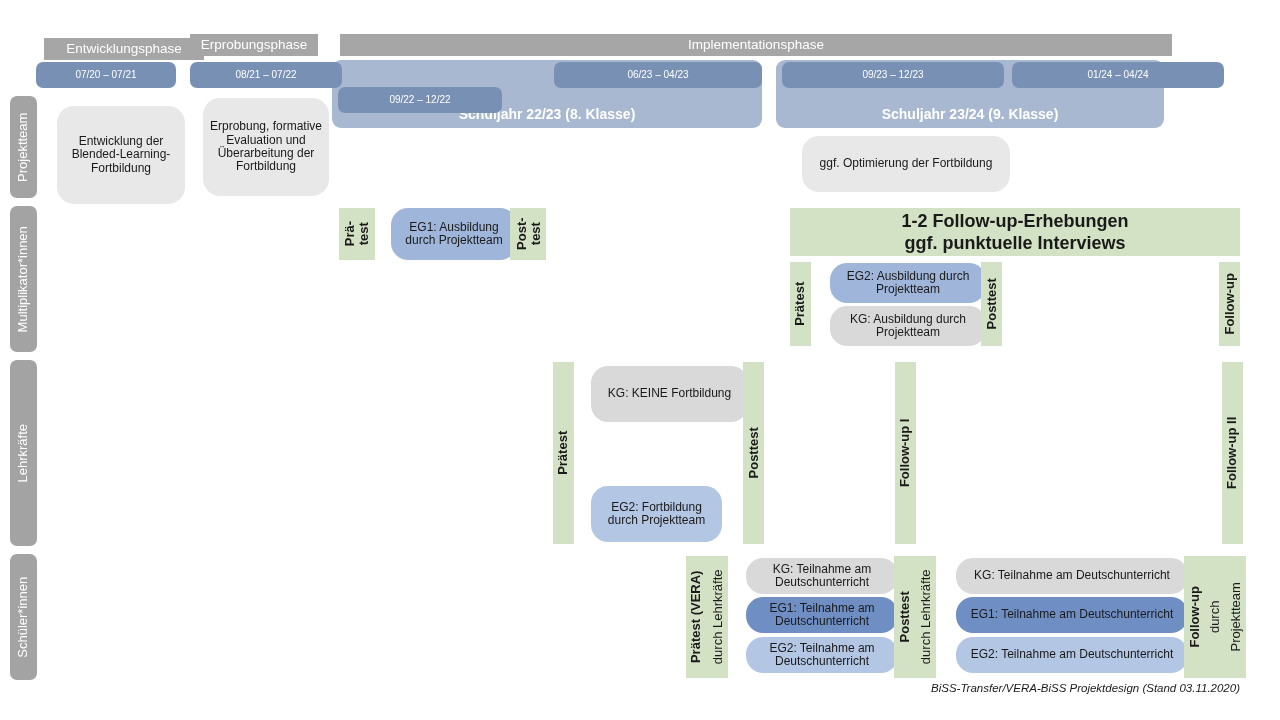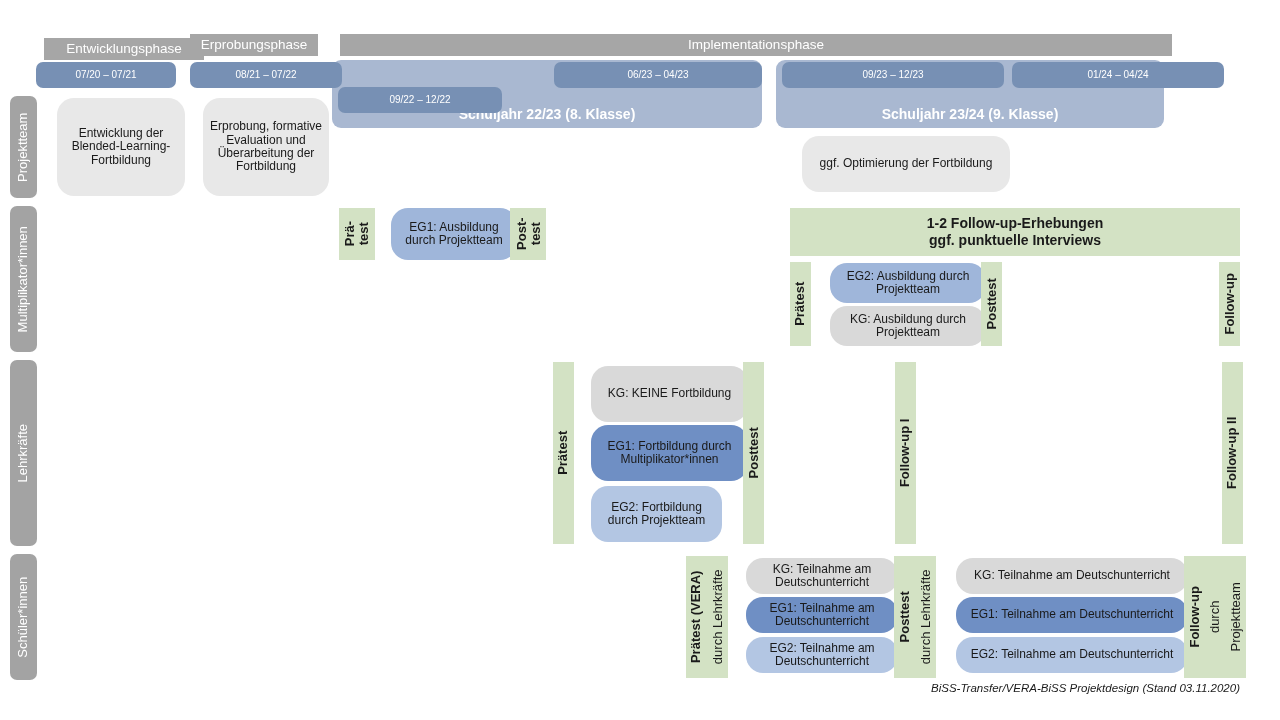--- a/index.html
+++ b/index.html
@@ -115,21 +115,21 @@
     align-items: center;
     justify-content: center;
     height: 100%;
     width: 50%;
   }
 
   
   .banner {
     background: #d3e2c4;
     color: #1a1a1a;
-    font-size: 14px;
+    font-size: 18px;
     font-weight: bold;
     line-height: 1.25;
   }
 
   
   .credit {
     font-size: 11.5px;
     font-style: italic;
     color: #1a1a1a;
     text-align: right;
@@ -165,21 +165,21 @@
   <div class="abs box rail" style="left:10px; top:206px; width:27px; height:146px;">
     <span class="vtext">Multiplikator*innen</span>
   </div>
   <div class="abs box rail" style="left:10px; top:360px; width:27px; height:186px;">
     <span class="vtext">Lehrkräfte</span>
   </div>
   <div class="abs box rail" style="left:10px; top:554px; width:27px; height:126px;">
     <span class="vtext">Schüler*innen</span>
   </div>
 
-  <div class="abs box card card-grey" style="left:45px; top:98px; width:128px; height:98px;">Entwicklung der Blended-Learning-Fortbildung</div>
+  <div class="abs box card card-grey" style="left:45px; top:106px; width:128px; height:98px;">Entwicklung der Blended-Learning-Fortbildung</div>
   <div class="abs box card card-grey" style="left:191px; top:98px; width:126px; height:98px;">Erprobung, formative Evaluation und Überarbeitung der Fortbildung</div>
   <div class="abs box card card-grey" style="left:790px; top:136px; width:208px; height:56px;">ggf. Optimierung der Fortbildung</div>
 
   <div class="abs strip" style="left:339px; top:208px; width:36px; height:52px;">
     <span class="vtext">
       <span>Prä-</span><br>
       <span>test</span>
     </span>
   </div>
   <div class="abs box card card-blue-m" style="left:379px; top:208px; width:126px; height:52px;">EG1: Ausbildung durch Projektteam</div>
@@ -206,21 +206,20 @@
     <span class="vtext">Posttest</span>
   </div>
   <div class="abs strip" style="left:1219px; top:262px; width:21px; height:84px;">
     <span class="vtext">Follow-up</span>
   </div>
 
   <div class="abs strip" style="left:553px; top:362px; width:21px; height:182px;">
     <span class="vtext">Prätest</span>
   </div>
   <div class="abs box card card-grey2" style="left:579px; top:366px; width:157px; height:56px;">KG:  KEINE Fortbildung</div>
-  <div class="abs box card card-blue-d" style="left:579px; top:425px; width:157px; height:56px;">EG1: Fortbildung durch Multiplikator*innen</div>
   <div class="abs box card card-blue-l" style="left:579px; top:486px; width:131px; height:56px;">EG2: Fortbildung durch Projektteam</div>
   <div class="abs strip" style="left:743px; top:362px; width:21px; height:182px;">
     <span class="vtext">Posttest</span>
   </div>
   <div class="abs strip" style="left:895px; top:362px; width:21px; height:182px;">
     <span class="vtext">Follow-up I</span>
   </div>
   <div class="abs strip" style="left:1222px; top:362px; width:21px; height:182px;">
     <span class="vtext">Follow-up II</span>
   </div>

